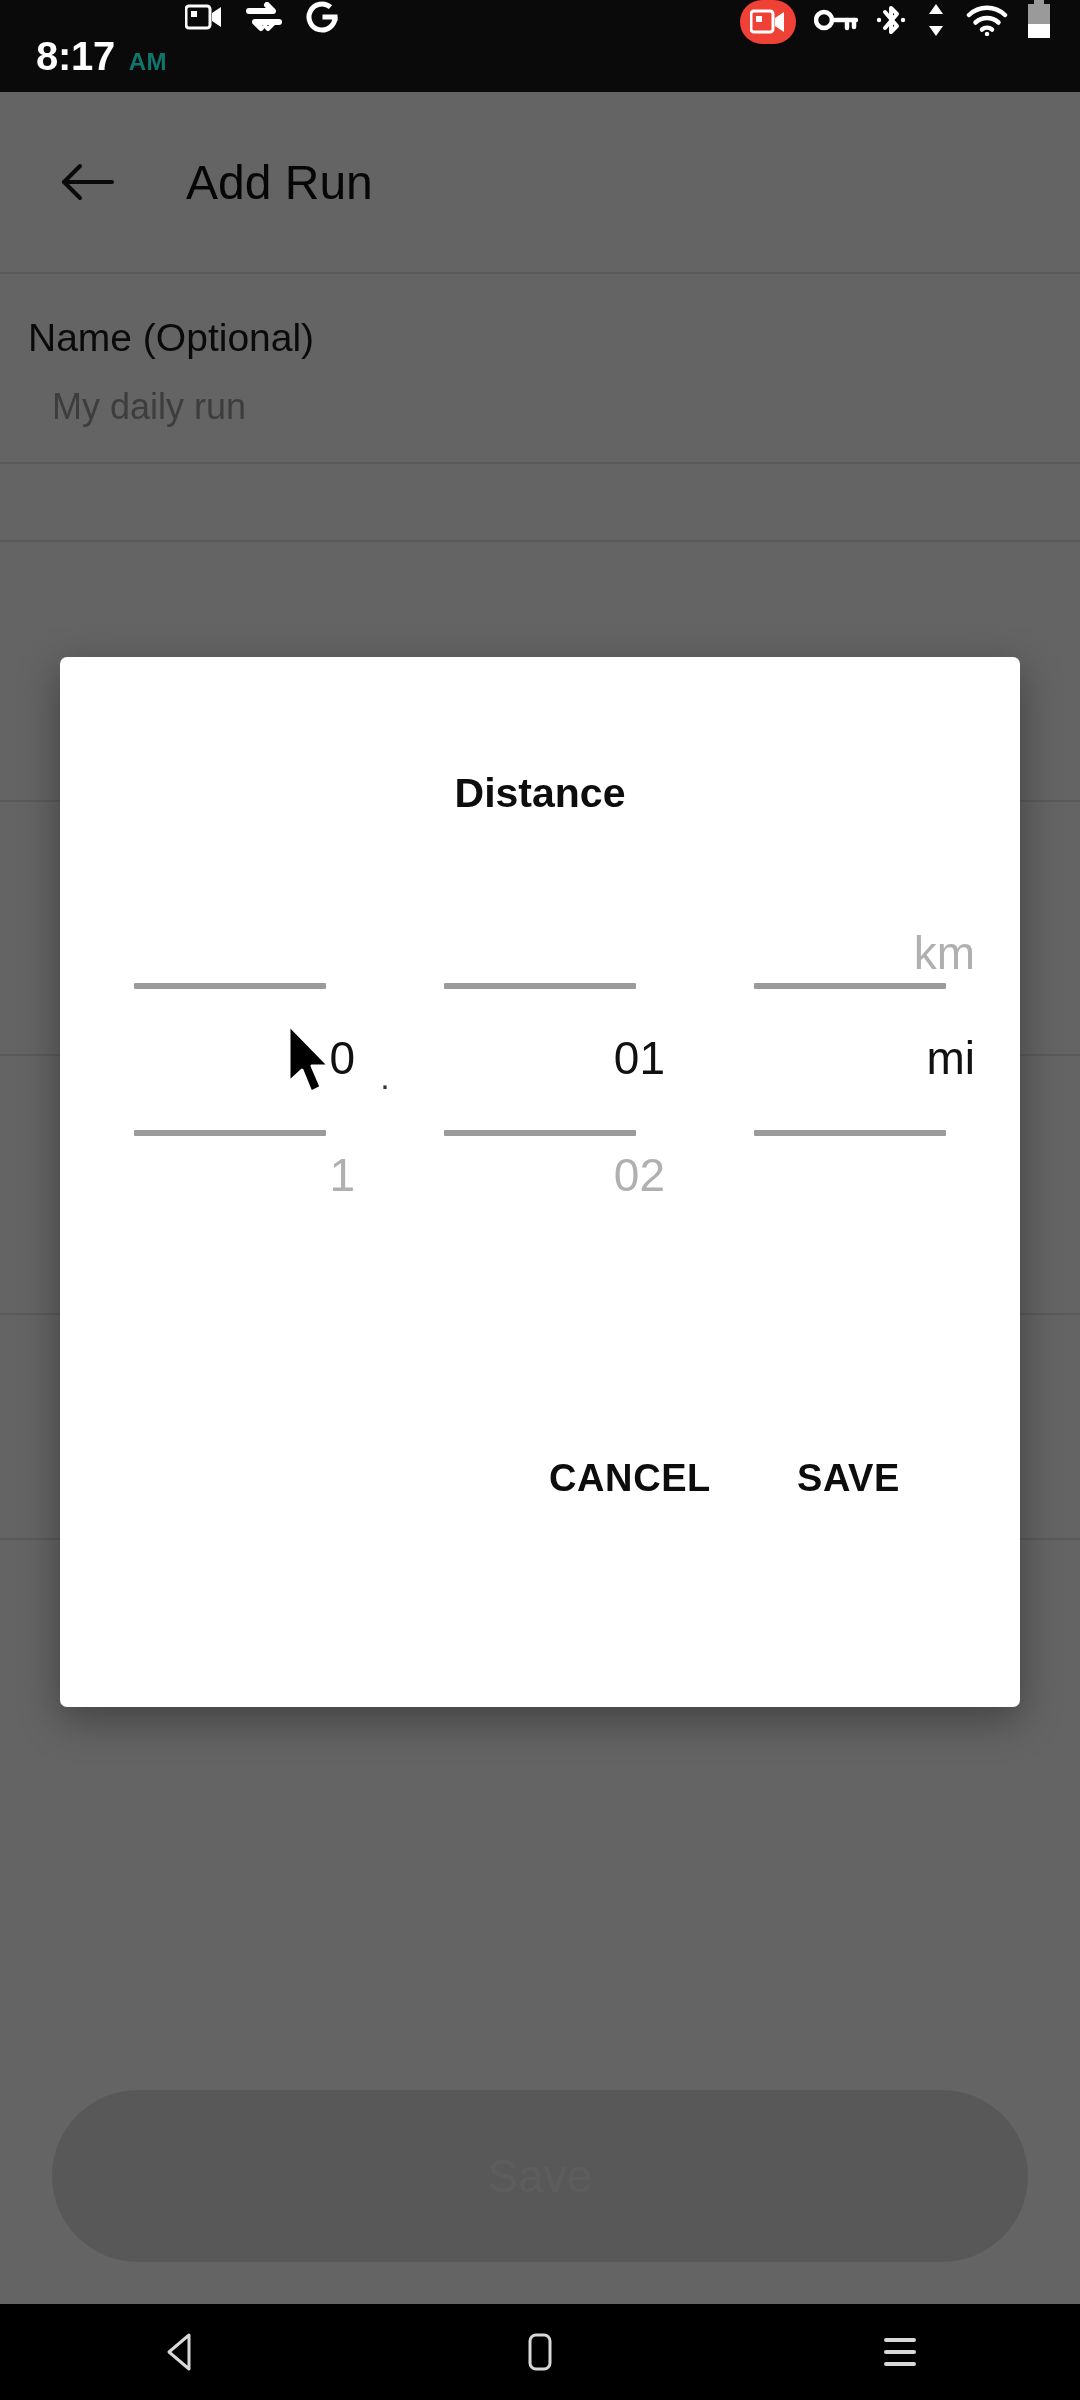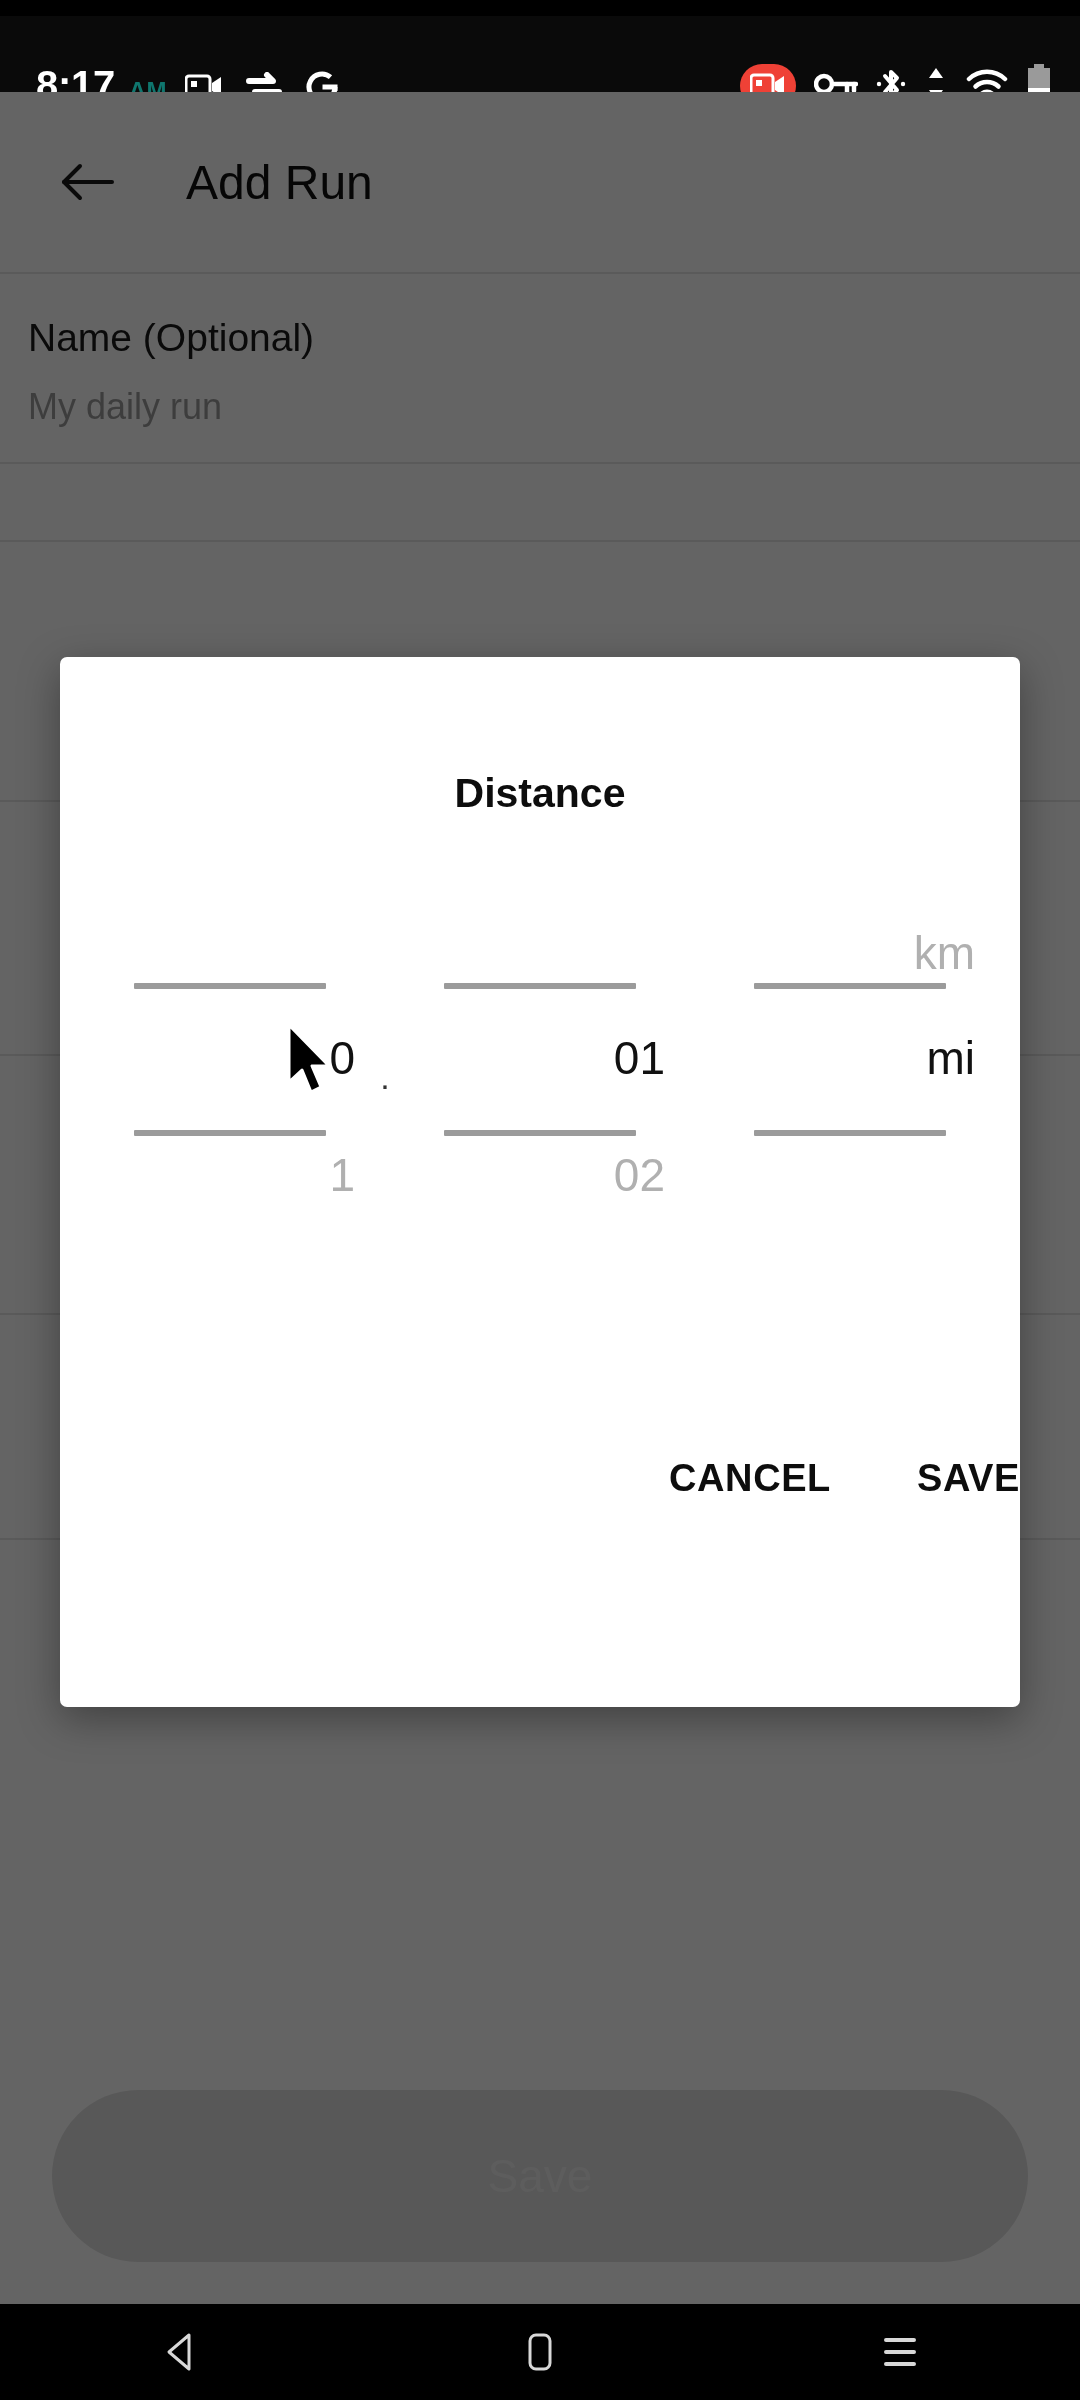--- a/index.html
+++ b/index.html
@@ -7,22 +7,22 @@
   body {
     font-family:"Liberation Sans", sans-serif;
     background:#000;
     overflow:hidden;
     position:relative;
   }
   #screen { position:absolute; inset:0; width:1080px; height:2400px; overflow:hidden; }
 
   
   .statusbar{
-    position:absolute; top:16px; left:0; width:1080px; height:92px;
-    background:#0a0a0a; display:flex; align-items:flex-end;
+    position:absolute; top:0; left:0; width:1080px; height:92px;
+    background:#0a0a0a; display:flex; align-items:flex-start;
     padding:0 28px 0 36px;
   }
   .sb-left{ display:flex; align-items:baseline; gap:14px; flex:0 0 auto; }
   .clock{ color:#fff; font-size:40px; font-weight:700; letter-spacing:-0.3px; }
   .ampm{ color:#0f766e; font-size:24px; font-weight:700; letter-spacing:0.3px;margin-top:48px; }
   .sb-left-icons{ display:flex; align-items:center; gap:22px; margin-left:18px; }
   .sb-spacer{ flex:1 1 auto; }
   .sb-right{ display:flex; align-items:center; gap:18px; }
   .rec-badge{
     width:56px; height:44px; border-radius:24px; background:#ef4136;
@@ -40,21 +40,21 @@
   }
 
   .appbar{ height:180px; display:flex; align-items:center; padding:0 0 0 56px; }
   .back-arrow{ width:62px; height:62px; display:flex; align-items:center; justify-content:center; }
   .appbar-title{ font-size:48px; color:#111; margin-left:68px; font-weight:400; }
 
   .divider{ height:2px; background:#e2e2e2; width:100%; }
 
   .field{ padding:42px 52px 34px 28px; }
   .field-label{ font-size:39px; color:#1a1a1a; }
-  .field-value{ font-size:36px; color:#9a9a9a; margin-top:26px; }
+  .field-value{ font-size:36px; color:#9a9a9a; margin-top:26px;margin-left:24px; }
   .field-value.dark{ color:#3c3c3c; }
 
   .savebar{ position:absolute; left:0; top:1998px; width:1080px; padding:0 52px; }
   .save-pill{
     width:976px; height:172px; border-radius:86px;
     background:rgba(0,0,0,0.12);
     display:flex; align-items:center; justify-content:center;
   }
   .save-pill-label{ font-size:46px; color:rgba(255,255,255,0.38); }
   .dialog{
@@ -91,21 +91,21 @@
   .cell.below{ top:262px; color:#b0b0b0; }
 
   .dot{
     position:absolute; left:50%; transform:translateX(-50%);
     top:170px; font-size:34px; color:#333; line-height:1;
   }
 
   .dialog-actions{
     position:absolute; left:0; top:800px; width:960px;
     display:flex; justify-content:flex-end; align-items:center;
-    gap:86px; 
+    gap:86px; padding-right:120px;
   }
   .dlg-btn{
     font-size:38px; font-weight:700; color:#0d0d0d;
     letter-spacing:0.6px; background:none; border:none;
     font-family:"Liberation Sans", sans-serif; cursor:pointer;
   }
 
   
   .cursor{ position:absolute; z-index:90; left:283px; top:1022px; }
 

